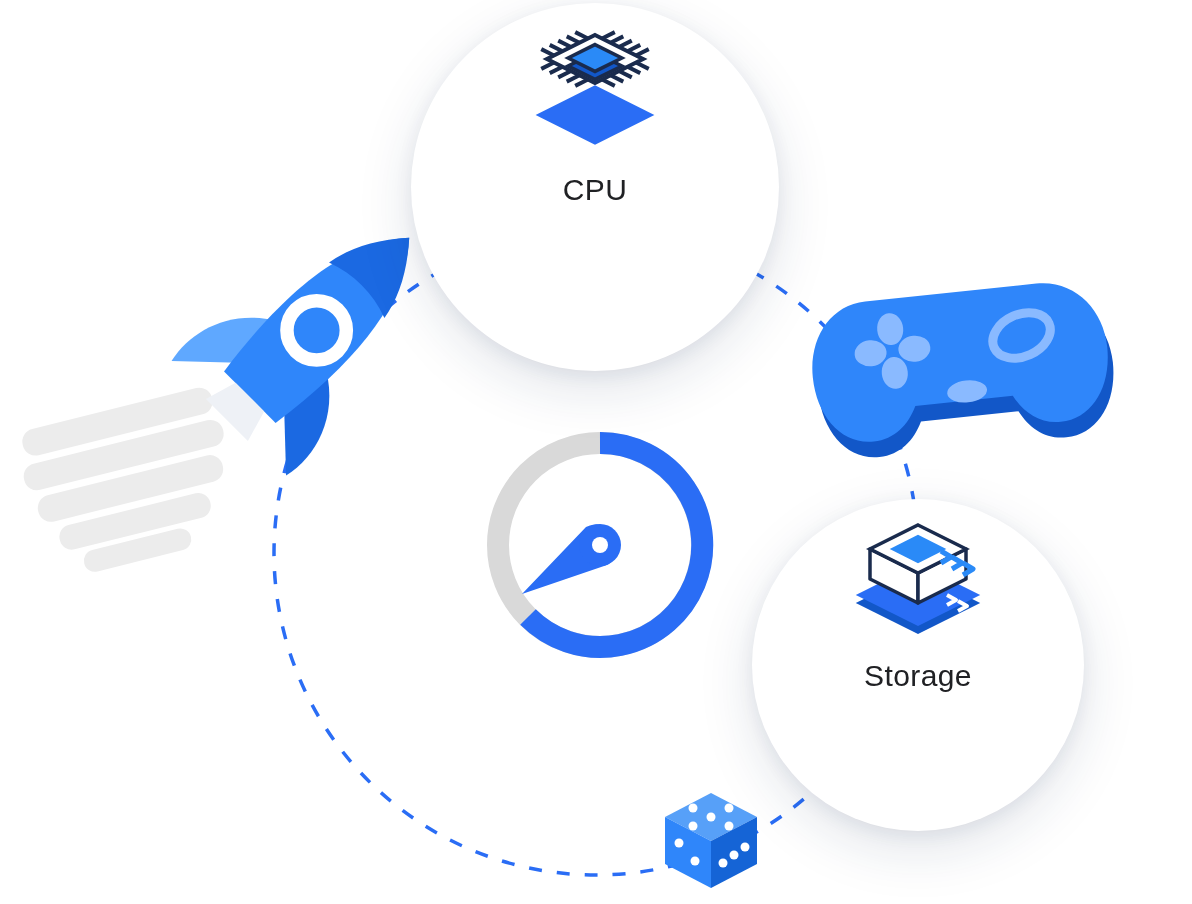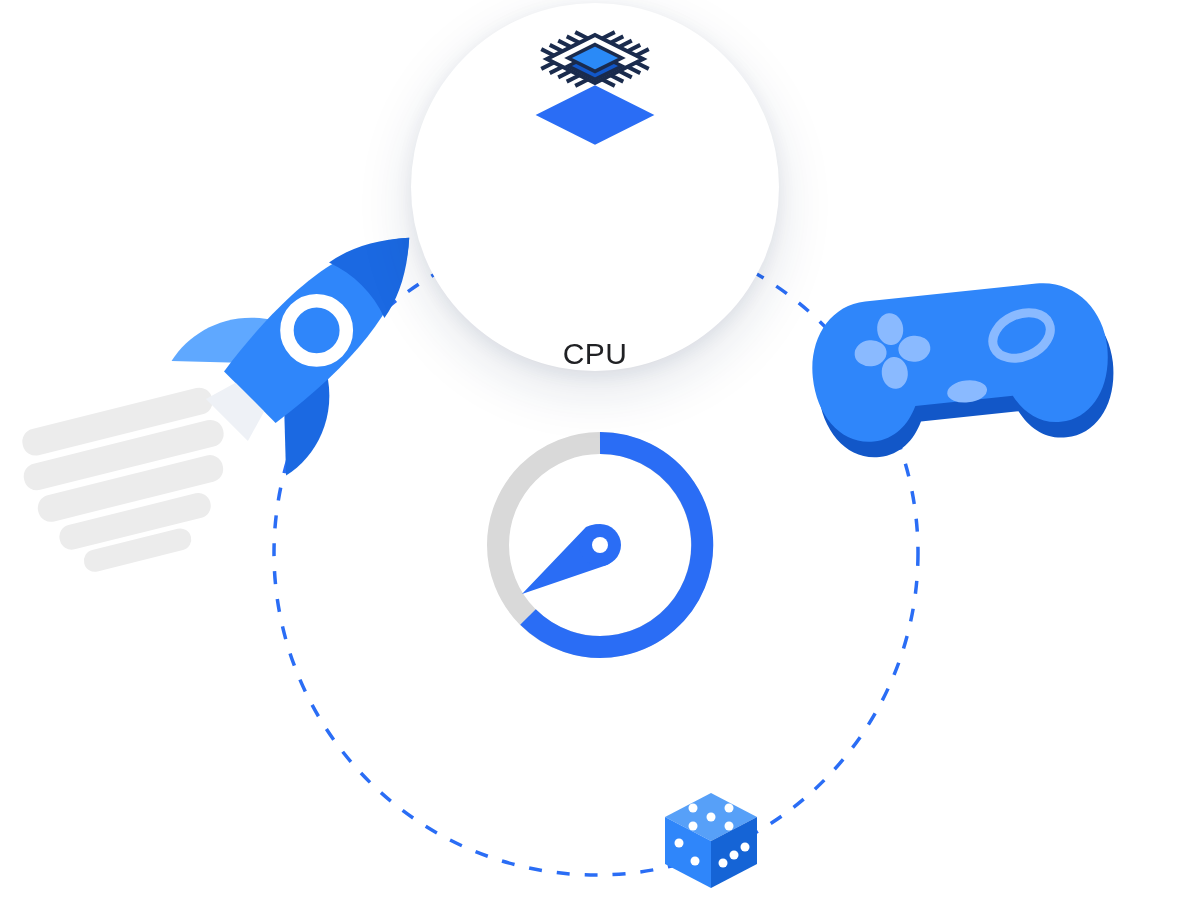--- a/index.html
+++ b/index.html
@@ -6,21 +6,21 @@
   body{
     width:1192px;height:904px;position:relative;overflow:hidden;
     background:#ffffff;
     font-family:"Liberation Sans",sans-serif;
   }
   .stage{position:absolute;inset:0;width:1192px;height:904px}
   .bg-svg{position:absolute;left:0;top:0}
   .node{
     position:absolute;background:#ffffff;border-radius:50%;
     box-shadow:0 18px 55px rgba(25,45,85,.13), 0 4px 18px rgba(25,45,85,.07);
-    display:flex;flex-direction:column;align-items:center;justify-content:space-between;
+    display:flex;flex-direction:column;align-items:center;justify-content:flex-start;
   }
   .node-cpu{left:411px;top:3px;width:368px;height:368px}
   .node-ram{left:118px;top:499px;width:332px;height:332px}
   .node-storage{left:752px;top:499px;width:332px;height:332px}
   .node-label{
     font-size:30px;font-weight:500;color:#202124;letter-spacing:.4px;margin-top:20px;
   }
   .nss{vector-effect:non-scaling-stroke}
 </style>
 </head>
@@ -125,14 +125,40 @@
         <rect class="nss" x="-19" y="-19" width="38" height="38" fill="#1257c8" stroke="#1a2b4d" stroke-width="3.5"></rect>
       </g>
       <g transform="translate(80,55) scale(1,0.5) rotate(45)">
         <rect class="nss" x="-19" y="-19" width="38" height="38" fill="#2a8af7" stroke="#1a2b4d" stroke-width="3.5"></rect>
       </g>
     </svg>
     <div class="node-label">CPU</div>
   </div>
 
 
+  <div class="node node-storage">
+    <svg width="150" height="140" viewBox="0 0 150 140">
+      <g transform="translate(75,104) scale(1,0.5) rotate(45)">
+        <rect x="-44" y="-44" width="88" height="88" fill="#1257c8"></rect>
+      </g>
+      <g transform="translate(75,96) scale(1,0.5) rotate(45)">
+        <rect x="-44" y="-44" width="88" height="88" fill="#2a6df5"></rect>
+      </g>
+      <g fill="none" stroke="#ffffff" stroke-width="4" stroke-linejoin="round">
+        <path d="M 104 96 l 9 5 l -9 5"></path>
+        <path d="M 115 102 l 9 5 l -9 5"></path>
+      </g>
+      <polygon points="27,50 75,74 75,104 27,80" fill="#ffffff" stroke="#1a2b4d" stroke-width="3.5" stroke-linejoin="round"></polygon>
+      <polygon points="123,50 75,74 75,104 123,80" fill="#ffffff" stroke="#1a2b4d" stroke-width="3.5" stroke-linejoin="round"></polygon>
+      <g transform="translate(75,50) scale(1,0.5) rotate(45)">
+        <rect class="nss" x="-34" y="-34" width="68" height="68" fill="#ffffff" stroke="#1a2b4d" stroke-width="3.5"></rect>
+        <rect x="-20" y="-20" width="40" height="40" fill="#2a8af7"></rect>
+      </g>
+      <g fill="none" stroke="#2a8af7" stroke-width="5" stroke-linejoin="round">
+        <path d="M 98 52 l 10 6 l -10 6"></path>
+        <path d="M 109 58 l 10 6 l -10 6"></path>
+        <path d="M 120 64 l 10 6 l -10 6"></path>
+      </g>
+    </svg>
+    <div class="node-label">Storage</div>
+  </div>
 
 </div>
 
 </body></html>

